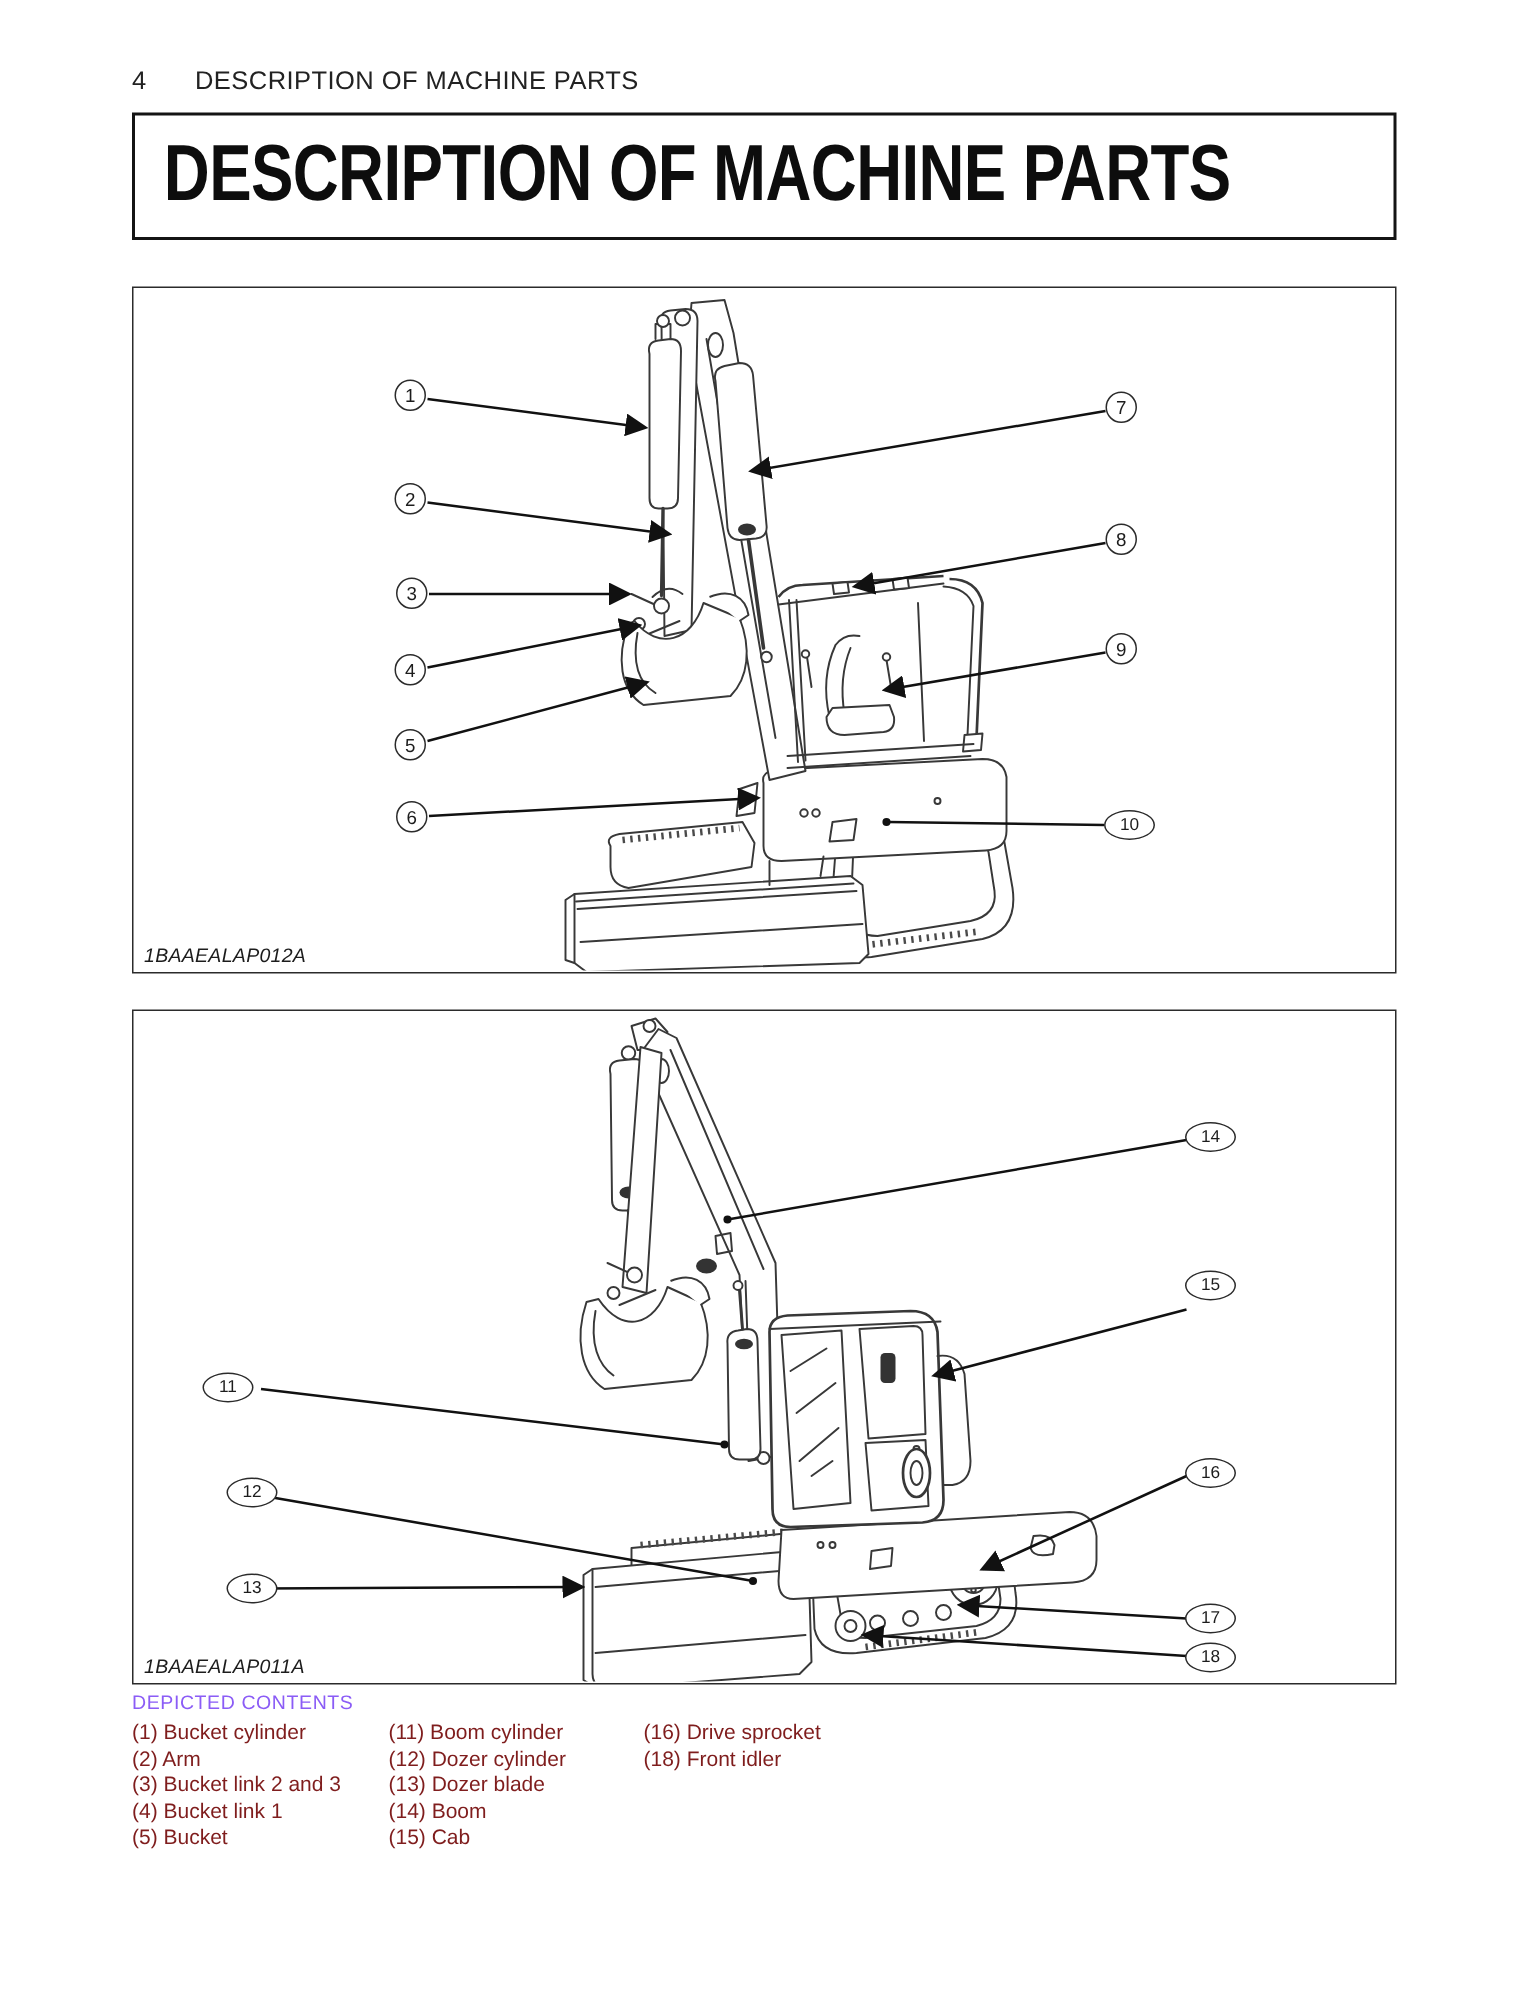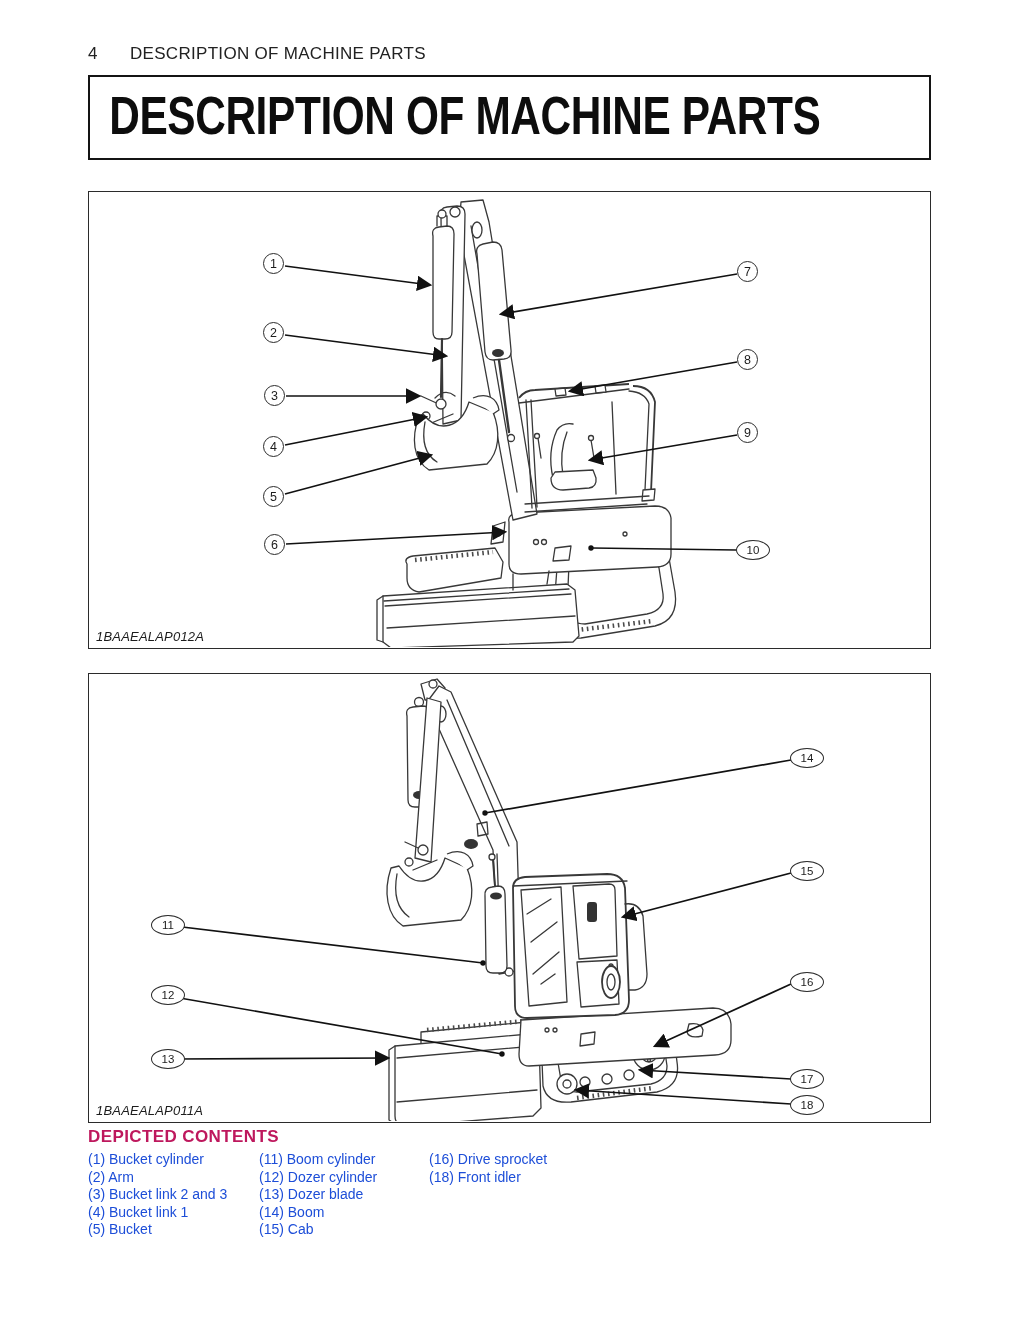--- a/index.html
+++ b/index.html
@@ -15,23 +15,23 @@
   .figure-box{position:absolute;left:88px;width:843px;border:1.5px solid #2b2b2b;box-sizing:border-box;background:#fff;}
   #figure-1{top:191px;height:458px;}
   #figure-2{top:673px;height:450px;}
   .figure-box svg{position:absolute;left:0;top:0;}
   .fig-code{position:absolute;left:7px;bottom:4px;font-size:13px;letter-spacing:.2px;color:#1c1c1c;font-style:italic;}
   .callout{position:absolute;width:21px;height:21px;border:1.6px solid #2b2b2b;border-radius:50%;
         background:#fff;box-sizing:border-box;display:flex;align-items:center;justify-content:center;
         font-size:12.5px;color:#1c1c1c;z-index:3;}
   .callout.wide{width:34px;height:20px;font-size:11.5px;border-radius:50%;}
   .contents{position:absolute;left:88px;top:1127px;width:843px;}
-  .contents h2{margin:0 0 4px 0;font-size:17px;font-weight:700;letter-spacing:.4px;color:#be185d;}
+  .contents h2{margin:0 0 4px 0;font-size:13px;font-weight:400;letter-spacing:.4px;color:#8b5cf6;}
   .contents .grid{display:grid;grid-template-columns:171px 170px 170px 1fr;}
-  .contents .col div{font-size:14px;line-height:17.6px;white-space:nowrap;color:#1d4ed8;}
+  .contents .col div{font-size:14px;line-height:17.6px;white-space:nowrap;color:#7f1d1d;}
   .art{stroke:#383838;fill:none;stroke-width:1.3;stroke-linejoin:round;stroke-linecap:round;}
   .artf{stroke:#383838;fill:#ffffff;stroke-width:1.3;stroke-linejoin:round;}
   .artb{stroke:#383838;fill:#ffffff;stroke-width:1.8;stroke-linejoin:round;}
   .dark{fill:#333;stroke:none;}
   .tread{stroke:#4a4a4a;stroke-width:4.5;stroke-dasharray:1.6 3.6;fill:none;}
   .leader{stroke:#111;stroke-width:1.7;fill:none;}
 </style>
 </head>
 <body>
 
@@ -241,25 +241,25 @@
         <line x1="86" y1="385" x2="299" y2="384" marker-end="url(#ah2)"></line>
         <line x1="702" y1="86" x2="396" y2="139"></line>
         <circle cx="396" cy="139" r="2.7" fill="#111" stroke="none"></circle>
         <line x1="702" y1="199" x2="534" y2="243" marker-end="url(#ah2)"></line>
         <line x1="702" y1="310" x2="566" y2="372" marker-end="url(#ah2)"></line>
         <line x1="702" y1="405" x2="551" y2="396" marker-end="url(#ah2)"></line>
         <line x1="702" y1="430" x2="487" y2="416" marker-end="url(#ah2)"></line>
       </g>
     </svg>
 
-    <div class="callout wide" style="left:62px;top:241px">11</div>
+    <div class="callout wide" style="left:46px;top:241px">11</div>
     <div class="callout wide" style="left:62px;top:311px">12</div>
     <div class="callout wide" style="left:62px;top:375px">13</div>
     <div class="callout wide" style="left:701px;top:74px">14</div>
-    <div class="callout wide" style="left:701px;top:187px">15</div>
+    <div class="callout wide" style="left:701px;top:173px">15</div>
     <div class="callout wide" style="left:701px;top:298px">16</div>
     <div class="callout wide" style="left:701px;top:395px">17</div>
     <div class="callout wide" style="left:701px;top:421px">18</div>
 
     <div class="fig-code">1BAAEALAP011A</div>
   </div>
 
   <div class="contents">
     <h2>DEPICTED CONTENTS</h2>
     <div class="grid">

